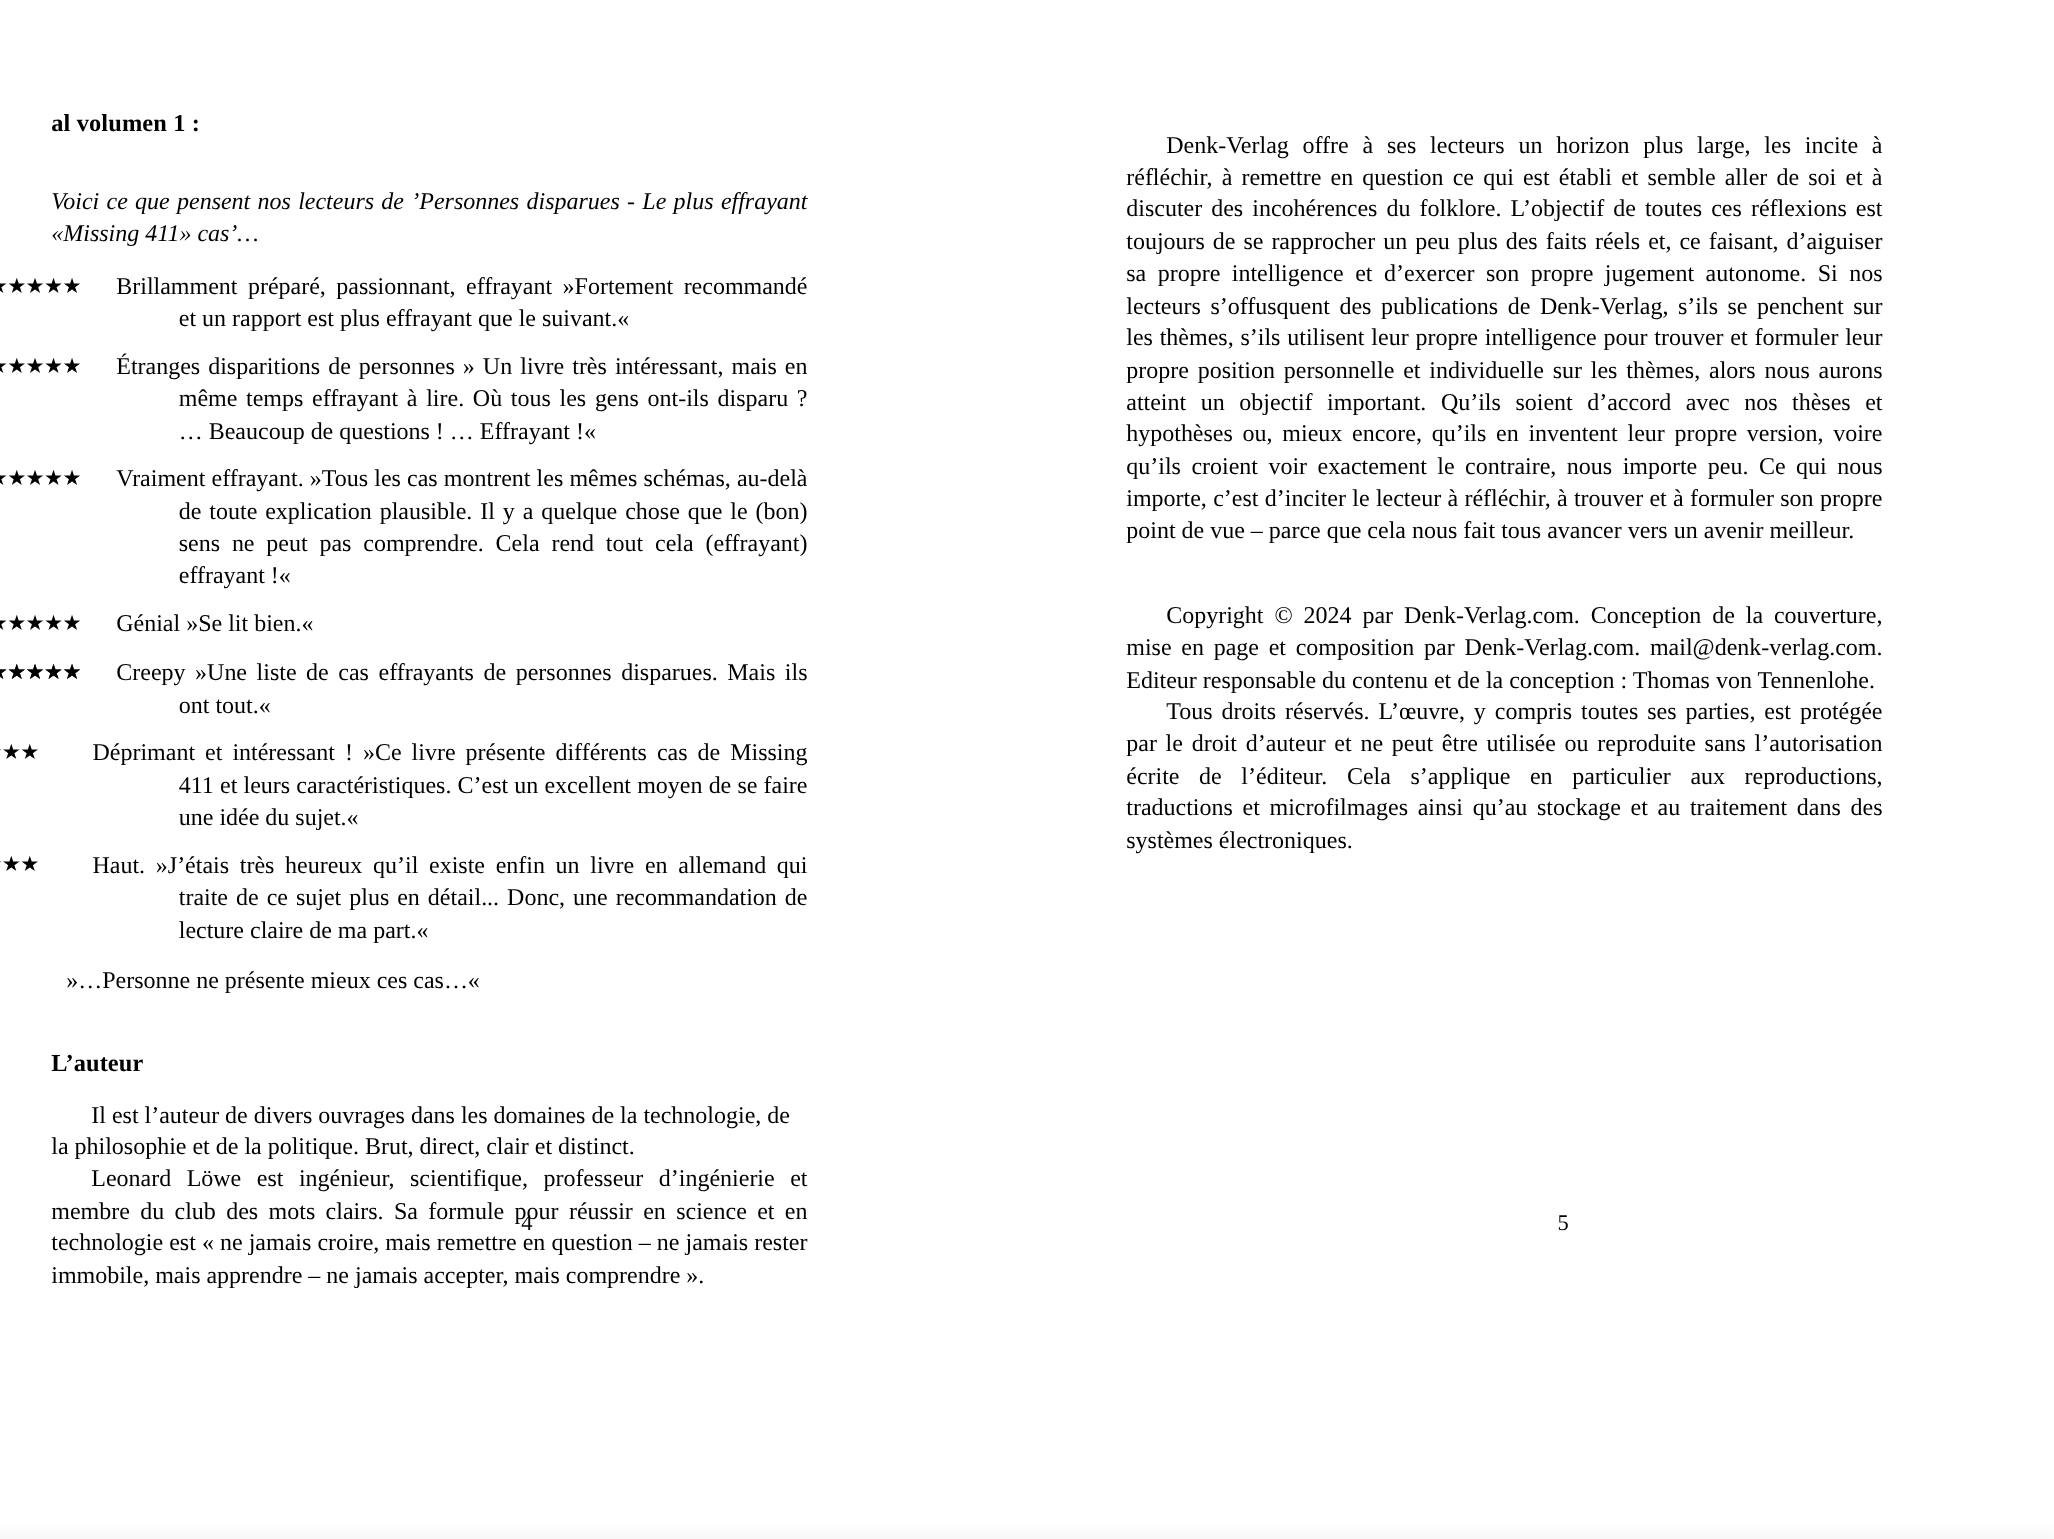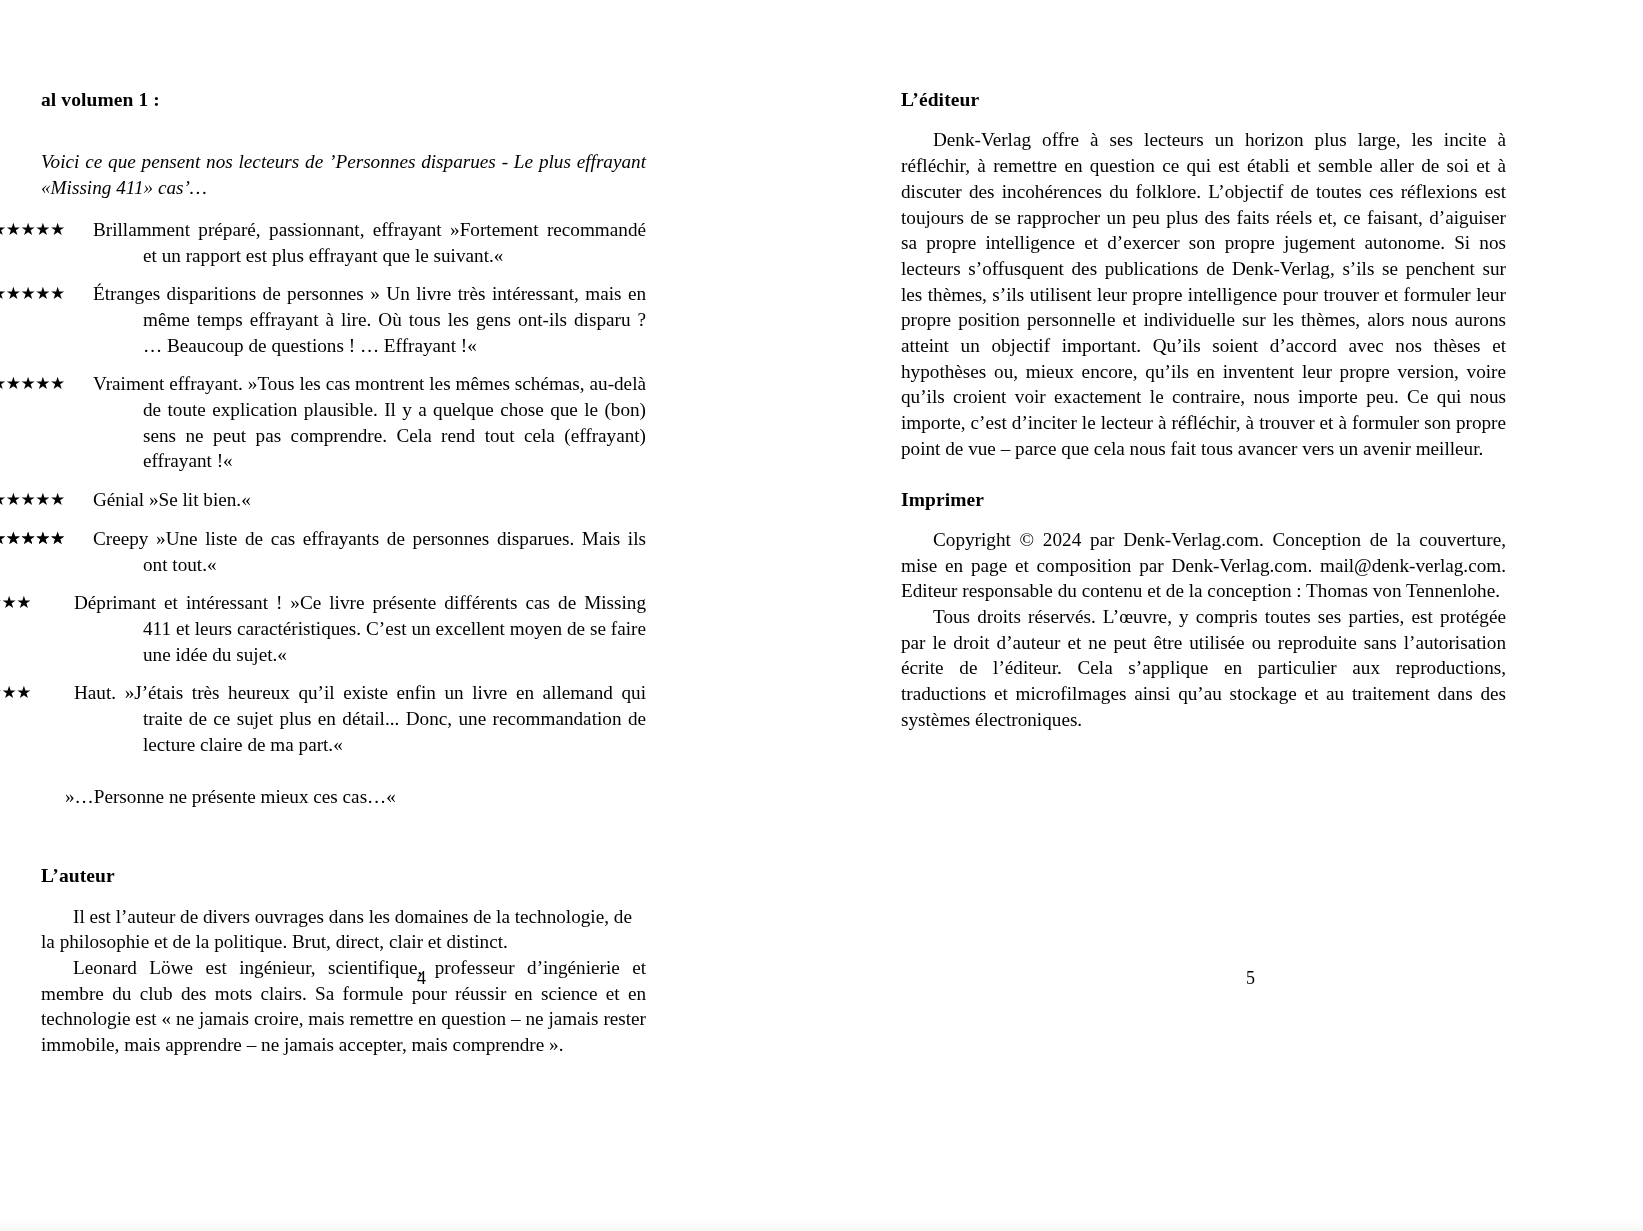--- a/index.html
+++ b/index.html
@@ -88,21 +88,21 @@
     font-family: "DejaVu Sans", sans-serif;
   }
   .review .stars.s5 { left: 0px; }
   .review .stars.s4 { left: 0px; }
   .review.r5 { padding-left: 102px; text-indent: -50px; }
   .review.r4 { padding-left: 102px; text-indent: -69px; }
 
   .review-quote {
     font-size: 19.2px;
     line-height: 25.7px;
-    margin: 16px;
+    margin: 4px;
     padding-left: 8px;
   }
 
   .page-number {
     position: absolute;
     bottom: 144px;
     left: 0;
     right: 0;
     text-align: center;
     font-size: 18px;
@@ -176,29 +176,27 @@
       <p class="body-text indent last">Il est l’auteur de divers ouvrages dans les domaines de la technologie, de la philosophie et de la politique. Brut, direct, clair et distinct.</p>
       <p class="body-text indent">Leonard Löwe est ingénieur, scientifique, professeur d’ingénierie et membre du club des mots clairs. Sa formule pour réussir en science et en technologie est « ne jamais croire, mais remettre en question – ne jamais rester immobile, mais apprendre – ne jamais accepter, mais comprendre ».</p>
     </div>
 
     <div class="page-number">4</div>
   </div>
 
   <div class="page page-right">
     <div class="col">
 
-      <h2 class="section-title">L’éditeur</h2>
 
       <div class="spacer-sm"></div>
 
       <p class="body-text indent">Denk-Verlag offre à ses lecteurs un horizon plus large, les incite à réfléchir, à remettre en question ce qui est établi et semble aller de soi et à discuter des incohérences du folklore. L’objectif de toutes ces réflexions est toujours de se rapprocher un peu plus des faits réels et, ce faisant, d’aiguiser sa propre intelligence et d’exercer son propre jugement autonome. Si nos lecteurs s’offusquent des publications de Denk-Verlag, s’ils se penchent sur les thèmes, s’ils utilisent leur propre intelligence pour trouver et formuler leur propre position personnelle et individuelle sur les thèmes, alors nous aurons atteint un objectif important. Qu’ils soient d’accord avec nos thèses et hypothèses ou, mieux encore, qu’ils en inventent leur propre version, voire qu’ils croient voir exactement le contraire, nous importe peu. Ce qui nous importe, c’est d’inciter le lecteur à réfléchir, à trouver et à formuler son propre point de vue – parce que cela nous fait tous avancer vers un avenir meilleur.</p>
 
       <div class="spacer-md"></div>
 
-      <h2 class="section-title">Imprimer</h2>
 
       <div class="spacer-sm"></div>
 
       <p class="body-text indent">Copyright © 2024 par Denk-Verlag.com. Conception de la couverture, mise en page et composition par Denk-Verlag.com. mail@denk-verlag.com. Editeur responsable du contenu et de la conception : Thomas von Tennenlohe.</p>
       <p class="body-text indent">Tous droits réservés. L’œuvre, y compris toutes ses parties, est protégée par le droit d’auteur et ne peut être utilisée ou reproduite sans l’autorisation écrite de l’éditeur. Cela s’applique en particulier aux reproductions, traductions et microfilmages ainsi qu’au stockage et au traitement dans des systèmes électroniques.</p>
     </div>
 
     <div class="page-number">5</div>
   </div>
 

